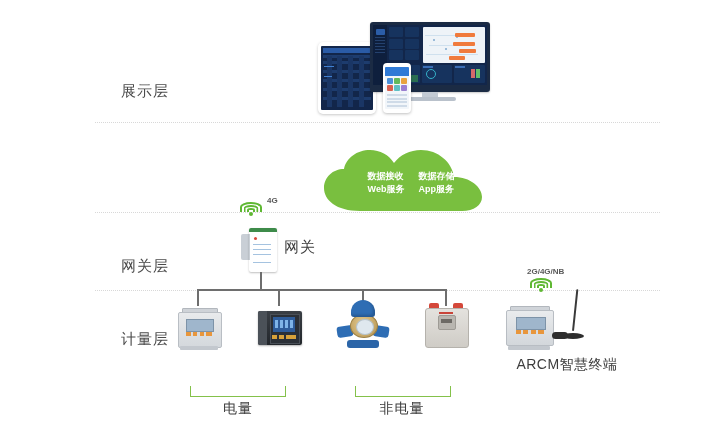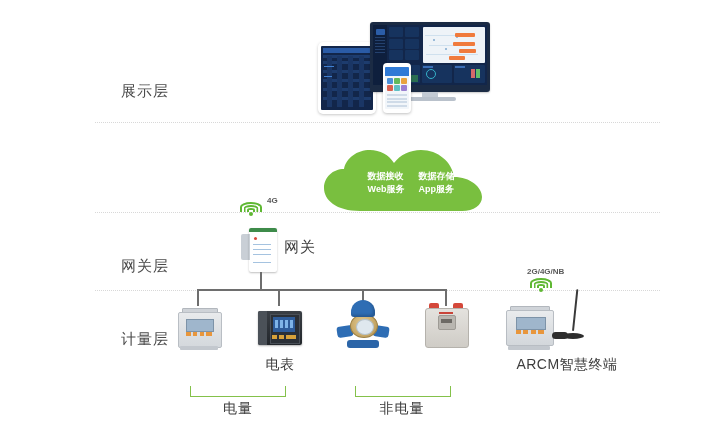--- a/index.html
+++ b/index.html
@@ -347,21 +347,20 @@
     <div class="edge"></div>
     <div class="face"></div>
     <div class="lcd">
       <span class="dg" style="left:2px"></span>
       <span class="dg" style="left:7px"></span>
       <span class="dg" style="left:12px"></span>
       <span class="dg" style="left:17px"></span>
     </div>
     <div class="keys"></div>
   </div>
-  <div class="meter-label" style="left:244px;top:356px;width:72px">电表</div>
 
   <div class="meter m-water">
     <div class="pipeL"></div>
     <div class="pipeR"></div>
     <div class="base"></div>
     <div class="dial">
       <div class="inner"></div>
     </div>
     <div class="lid"></div>
   </div>

